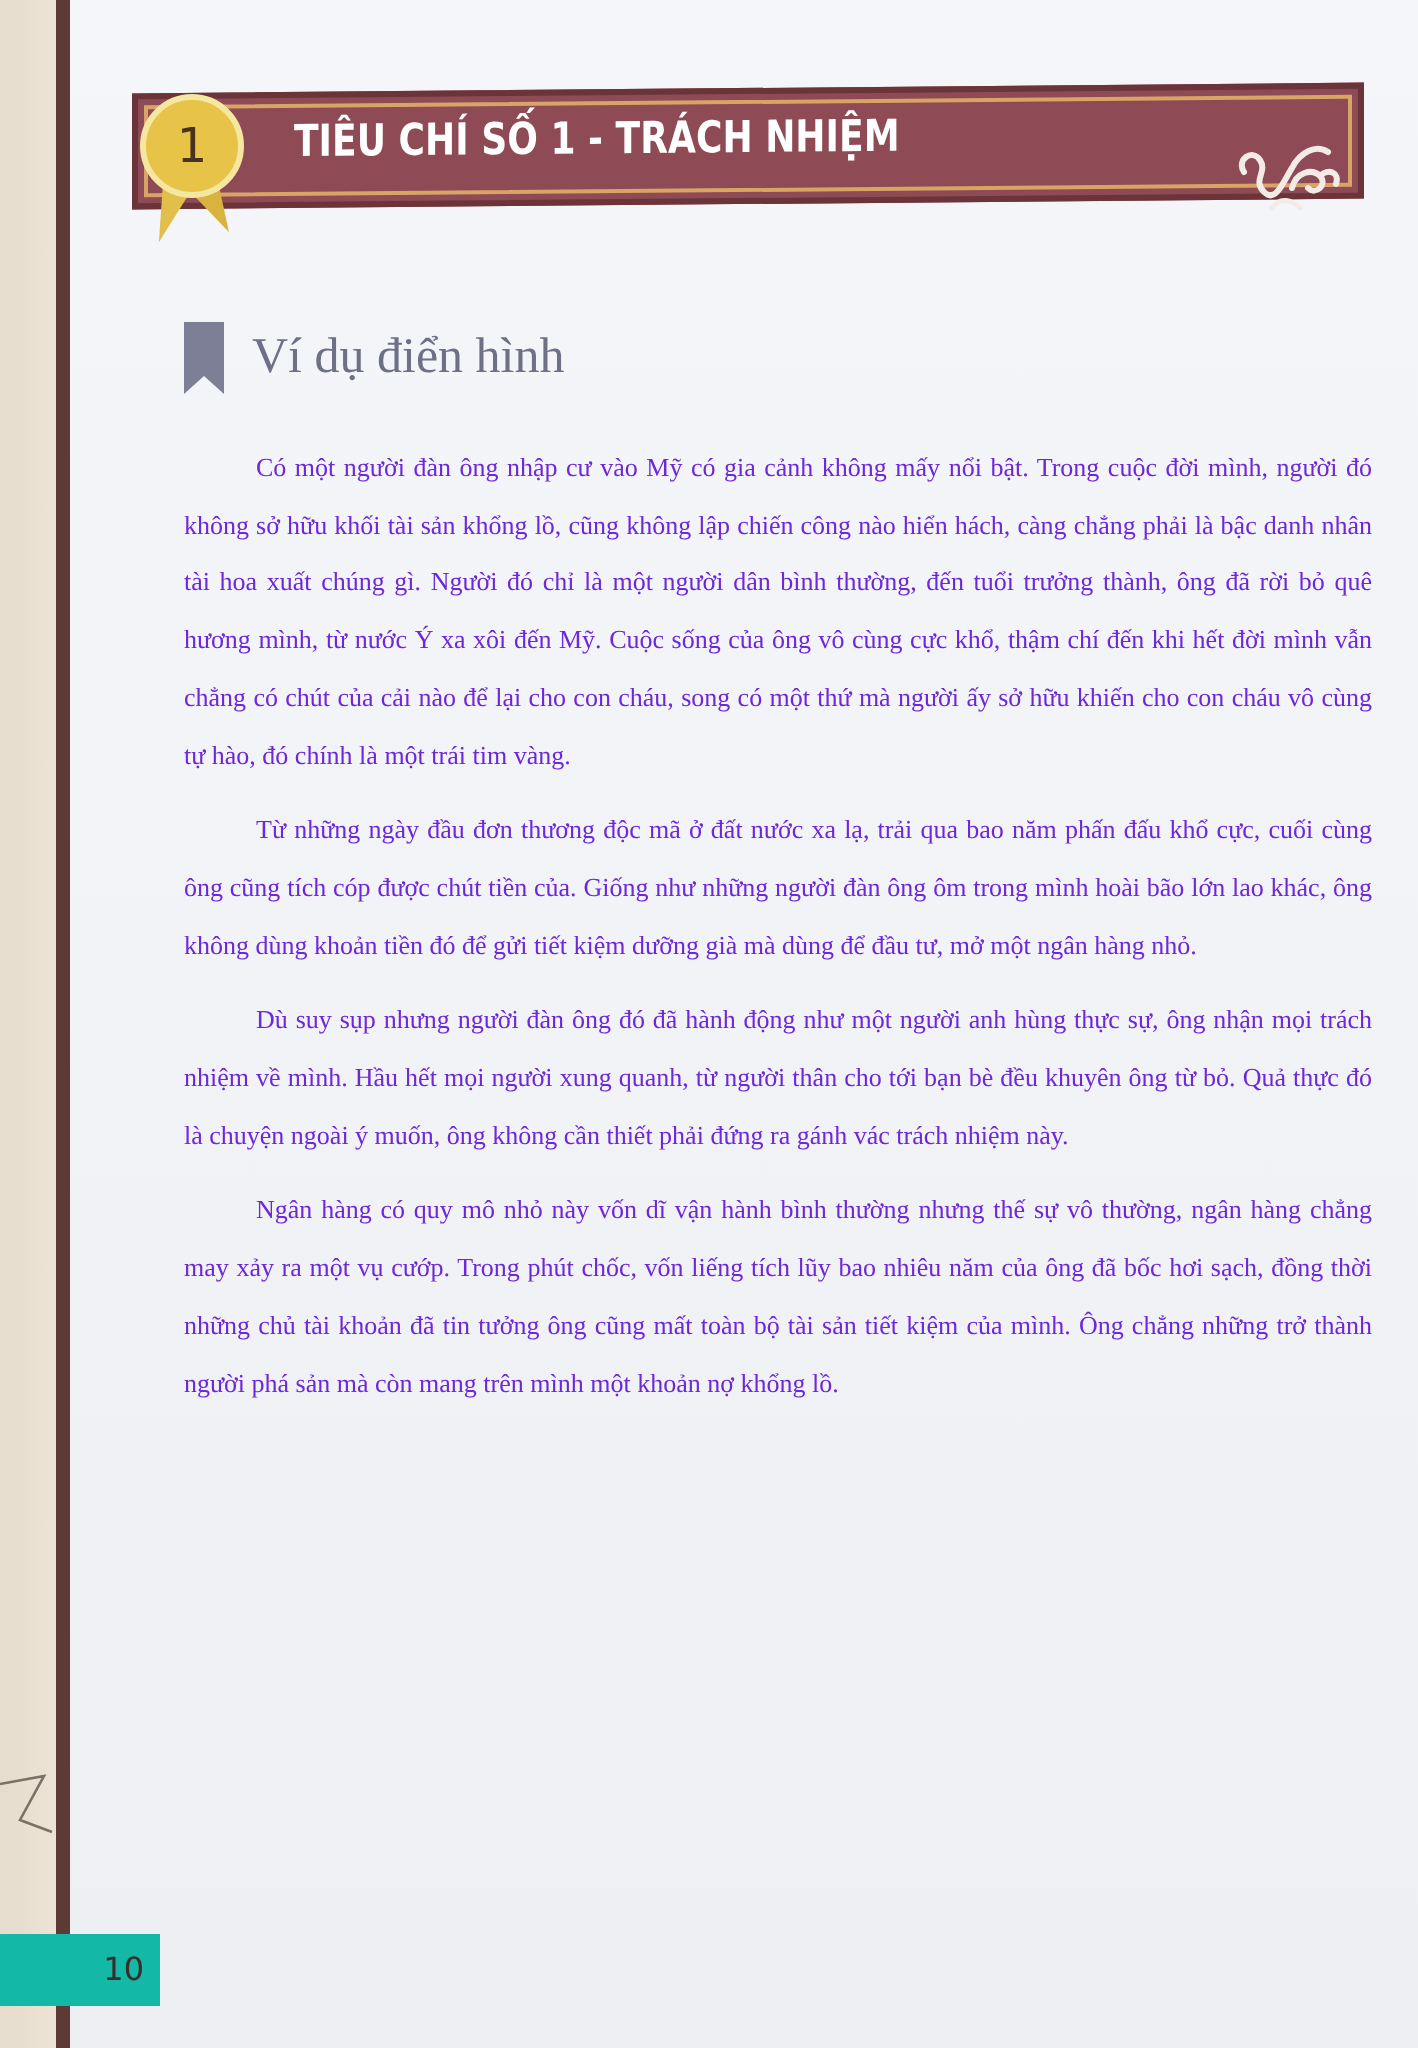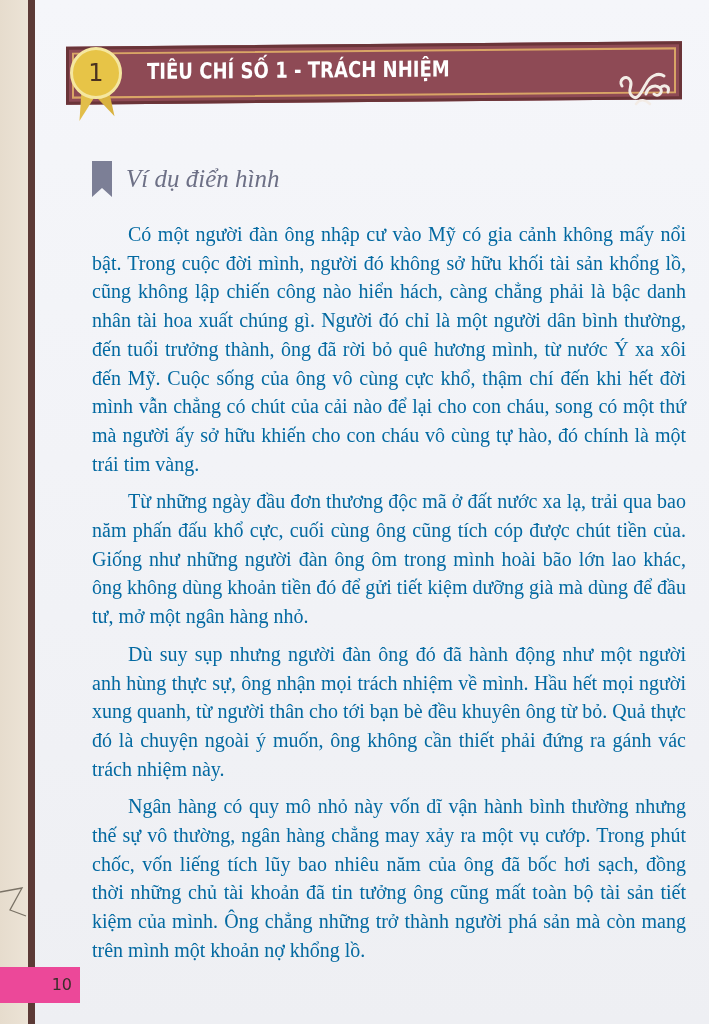--- a/index.html
+++ b/index.html
@@ -62,37 +62,37 @@
     left: 98px; top: 86px;
     border-left: 9px solid transparent; border-right: 9px solid transparent;
     border-top: 32px solid #d9b23f;
     transform: rotate(-28deg);
   }
   .ornament {
     position: absolute; left: 616px; top: 66px; width: 58px; height: 40px;
   }
   .section-heading {
     position: absolute; left: 92px; top: 160px; height: 38px;
-    display: flex; align-items: center; font-style: italic;
+    display: flex; align-items: center;
   }
   .bookmark {
     width: 20px; height: 36px; margin-right: 14px;
   }
   .section-title {
     font-size: 25px; color: #6d7086;
   }
   .body-text {
     position: absolute; left: 92px; top: 220px; width: 594px;
-    font-size: 20px; line-height: 28.7px; color: #0369a1;
+    font-size: 13px; line-height: 28.7px; color: #6d28d9;
     text-align: justify;
   }
   .body-text p { margin: 0 0 9px 0; text-indent: 36px; }
   .page-tab {
     position: absolute; left: 0; top: 967px; width: 80px; height: 36px;
-    background: #ec4899; z-index: 4;
+    background: #14b8a6; z-index: 4;
   }
   .page-number {
     position: absolute; right: 8px; top: 8px;
     font-family: "DejaVu Sans", sans-serif; font-size: 16px; color: #3a2e2a;
   }
   .pencil-mark {
     position: absolute; left: 0; top: 880px; width: 28px; height: 40px;
   }
 </style>
 </head>

